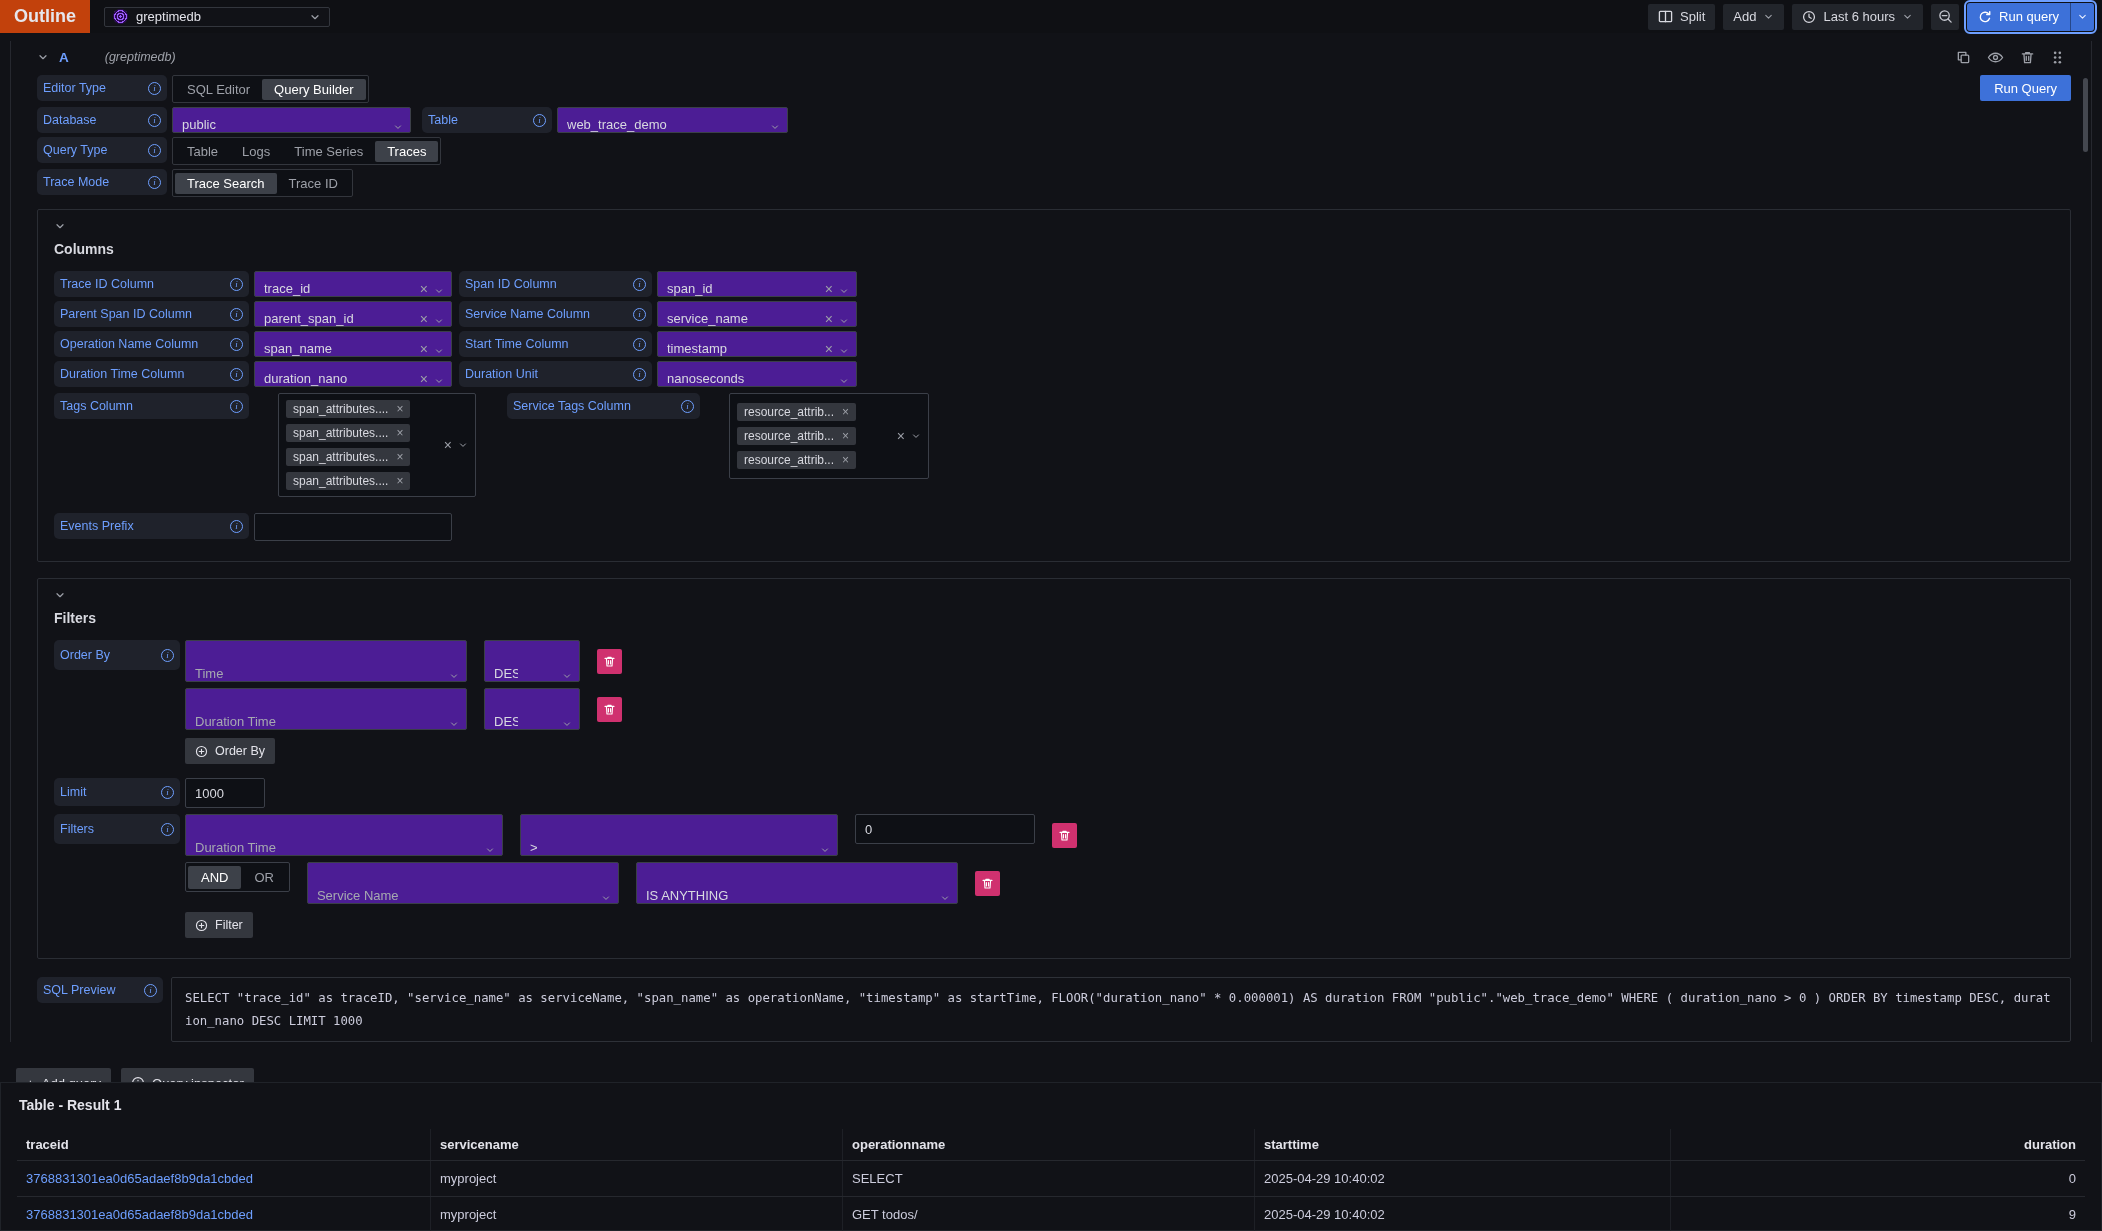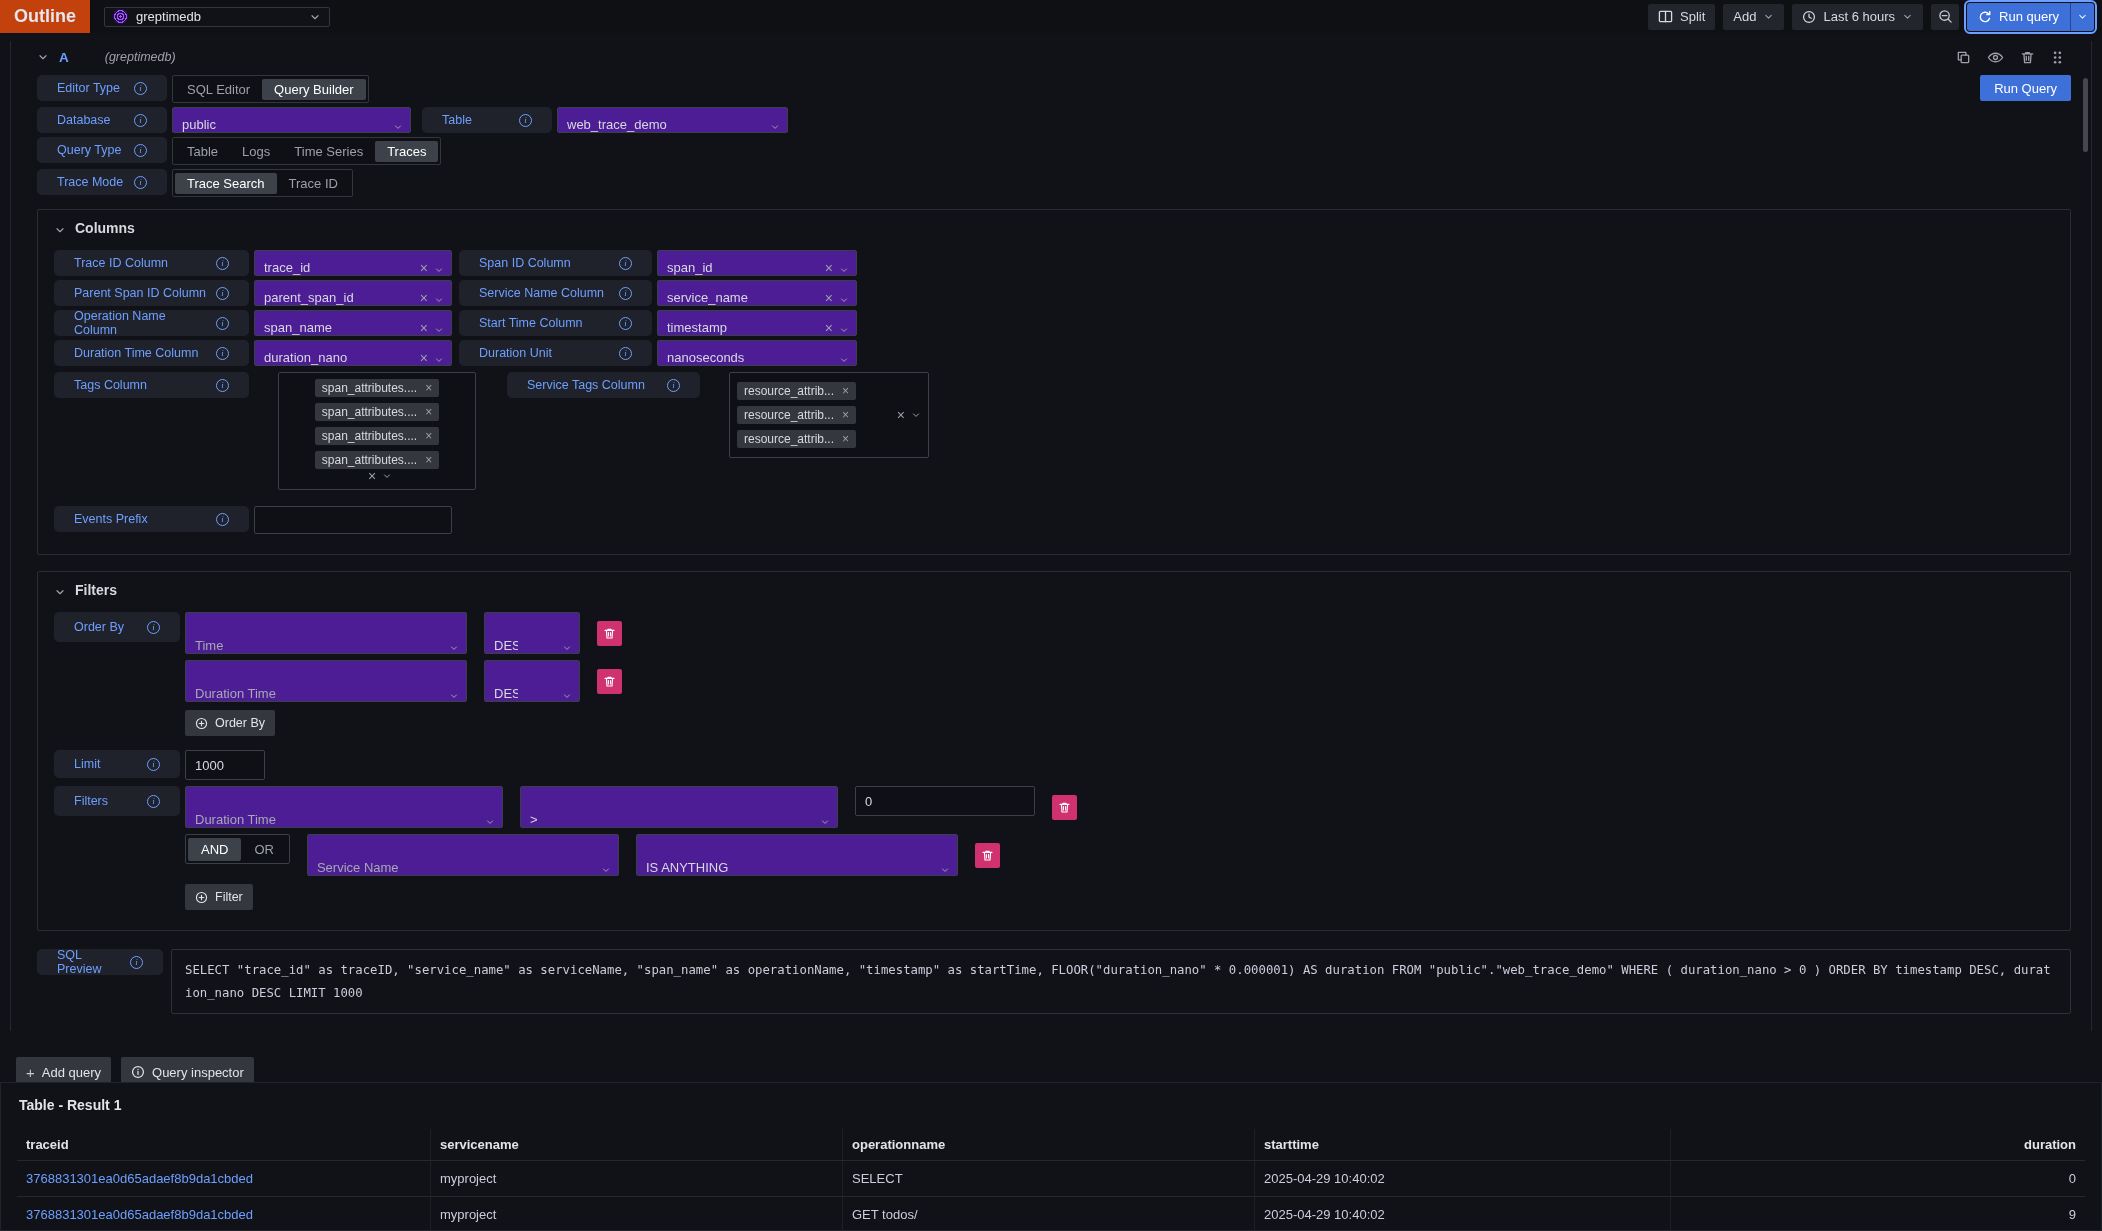--- a/index.html
+++ b/index.html
@@ -33,36 +33,36 @@
   .vscroll { position:absolute; right:3px; top:37px; width:5px; height:74px; background:#44474f; border-radius:3px; }
 
   .q-header { display:flex; align-items:center; justify-content:space-between; height:24px; margin-bottom:6px; }
   .qh-left { display:flex; align-items:center; gap:10px; }
   .qh-ref { color:#6e9fff; font-weight:700; font-size:13.5px; }
   .qh-hint { color:#9da0a8; font-style:italic; font-size:12.5px; margin-left:26px; }
   .qh-icons { display:flex; align-items:center; gap:16px; color:#9da0a8; padding-right:8px; }
   .qh-icons > span { cursor:pointer; }
 
   .f-row { display:flex; align-items:flex-start; gap:5px; margin-bottom:4px; }
-  .flabel { height:26px; display:flex; align-items:center; justify-content:space-between; gap:6px; padding:0 20px; background:#1f222b; border-radius:5px; color:#6e9fff; font-size:12.5px; flex:none; }
+  .flabel { height:26px; display:flex; align-items:center; justify-content:space-between; gap:6px; padding:0 6px; background:#1f222b; border-radius:5px; color:#6e9fff; font-size:12.5px; flex:none; }
   .w128 { width:130px; } .w195 { width:195px; } .w193 { width:193px; } .w126 { width:126px; }
   .info { width:13px; height:13px; border:1px solid #6e9fff; border-radius:50%; color:#6e9fff; font-size:9px; line-height:11px; text-align:center; font-style:italic; font-family:"Liberation Serif",serif; flex:none; cursor:pointer; }
 
   .sel { height:26px; display:flex; align-items:flex-end; gap:6px; padding:0 7px 0 9px; background:#4c1d95; border:1px solid #3b3f48; border-radius:2px; color:#d8d9e0; cursor:pointer; }
   .sel .val { flex:1; white-space:nowrap; overflow:hidden; }
   .sel .dim { color:#a6a9b0; }
   .clear-x { color:#9da0a8; font-size:14px; cursor:pointer; line-height:1; }
   .radio-group { display:inline-flex; align-items:center; background:#0e1015; border:1px solid #33363d; border-radius:2px; padding:2px; height:28px; }
   .radio-opt { padding:3px 12px; color:#9da0a8; font-weight:500; border-radius:2px; cursor:pointer; white-space:nowrap; }
   .radio-opt.on { background:#3d4149; color:#fff; }
 
   .btn-primary { height:26px; padding:0 14px; background:#3d71d9; color:#fff; font-weight:500; border:none; border-radius:2px; font-size:13px; cursor:pointer; }
 
   .section { border:1px solid #2a2d34; border-radius:2px; margin-top:12px; padding:10px 16px 16px 16px; }
-  .sec-title { display:flex; align-items:flex-end; gap:9px; margin-bottom:14px; color:#d8d9e0; }
+  .sec-title { display:flex; align-items:flex-start; gap:9px; margin-bottom:14px; color:#d8d9e0;flex-direction:column; }
   .sec-title b { font-size:14px; }
 
   .ms { display:flex; align-items:center; background:#0e1015; border:1px solid #3b3f48; border-radius:2px; padding:6px 7px; cursor:pointer; }
   .ms .chips { display:flex; flex-direction:column; gap:6px; flex:1; }
   .chip { display:inline-flex; align-items:center; gap:8px; background:#34373e; border-radius:2px; padding:2px 7px; font-size:12px; color:#d8d9e0; align-self:flex-start; }
   .chip .clear-x { font-size:12px; }
   .ms-icons { display:flex; align-items:center; gap:6px; padding-left:6px; }
 
   .inp { height:28px; background:#0e1015; border:1px solid #3b3f48; border-radius:2px; color:#d8d9e0; padding:0 9px; font-size:13px; font-family:inherit; outline:none; }
 
@@ -398,21 +398,21 @@
             </svg>
           </span>
       </div>
     </div>
 
     <div class="f-row" style="margin-top:6px;gap:29px;">
       <div class="flabel w195">
           <span>Tags Column</span>
           <span class="info">i</span>
         </div>
-      <div class="ms" style="width:198px; min-height:104px;flex-direction:column;">
+      <div class="ms" style="width:198px; min-height:104px;">
         <div class="chips">
           <span class="chip">
               <span>span_attributes....</span>
               <span class="clear-x">×</span>
             </span>
           <span class="chip">
               <span>span_attributes....</span>
               <span class="clear-x">×</span>
             </span>
           <span class="chip">

